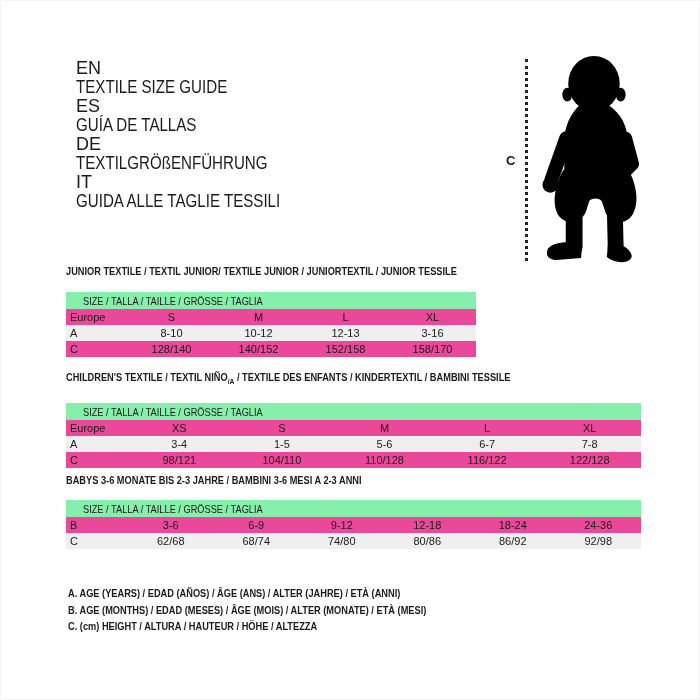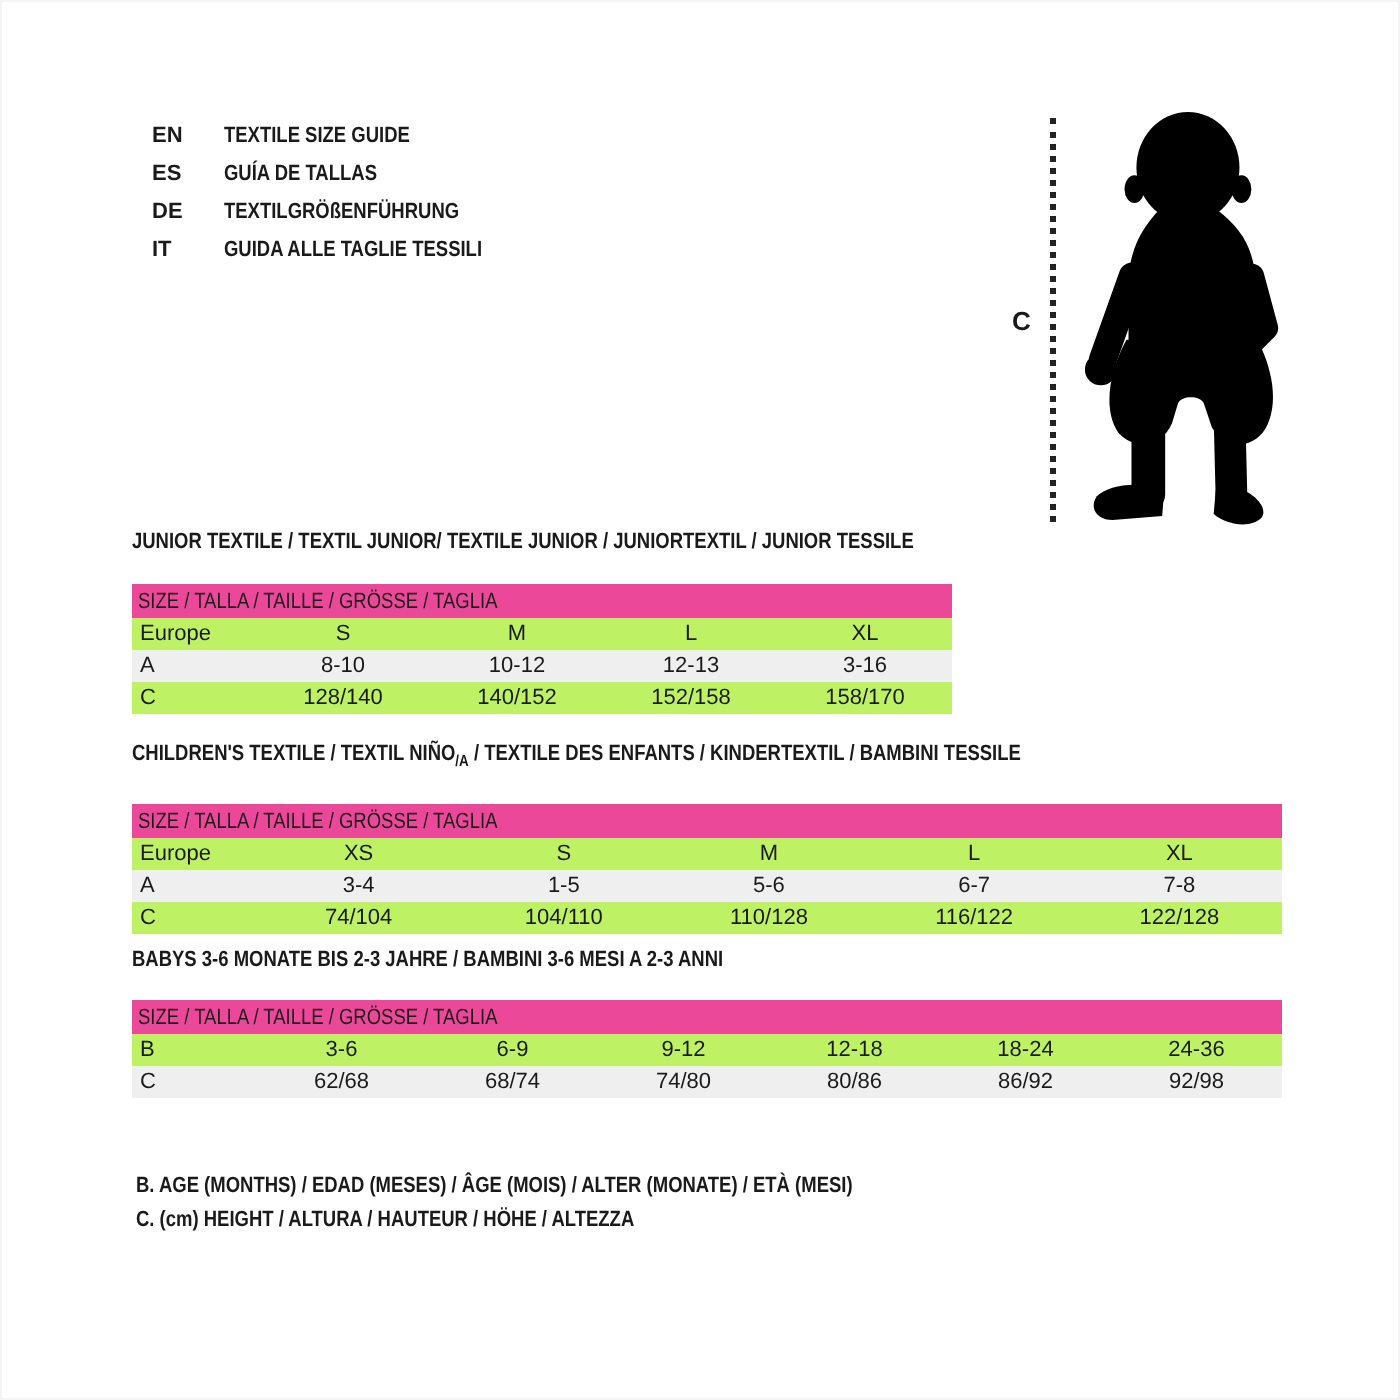--- a/index.html
+++ b/index.html
@@ -15,21 +15,21 @@
     border: 1px solid #f4f4f4;
   }
   .cond {
     display: inline-block;
     transform: scaleX(0.84);
     transform-origin: 0 50%;
     white-space: nowrap;
   }
   
   .lang-block { position: absolute; left: 75px; top: 58px; }
-  .lang-row { display: flex; line-height: 19px; font-weight: bold; font-size: 11px; }
+  .lang-row { display: flex; line-height: 19px; font-weight: normal; font-size: 18px; flex-direction: column; }
   .lang-code { width: 36px; }
   
   .figure { position: absolute; left: 505px; top: 50px; width: 145px; height: 215px; }
   .dash-line {
     position: absolute; left: 19px; top: 8px;
     height: 202px; width: 0;
     border-left: 3px dotted #222;
   }
   .measure-label {
     position: absolute; left: 0px; top: 102px;
@@ -57,28 +57,28 @@
     padding: 0;
     height: 16px;
     text-align: center;
     vertical-align: middle;
     overflow: hidden;
     white-space: nowrap;
   }
   table.size-table col.c-label { width: 62px; }
   table.size-table td.lbl { text-align: left; padding-left: 4px; }
   tr.bar td {
-    background: #ec4899;
+    background: #86efac;
     text-align: left;
-    padding-left: 3px;
+    padding-left: 17px;
     height: 17px;
     font-size: 11px;
   }
   tr.r-alt td { background: #efefef; }
-  tr.r-white td { background: #bef264; }
+  tr.r-white td { background: #ec4899; }
   
   .footnotes { position: absolute; left: 67px; top: 584px; }
   .footnote { font-size: 11px; font-weight: bold; line-height: 16.5px; }
 </style>
 </head>
 <body>
 
 <div class="page">
 
   <div class="lang-block">
@@ -192,21 +192,21 @@
       <tr class="r-alt">
         <td class="lbl">A</td>
         <td>3-4</td>
         <td>1-5</td>
         <td>5-6</td>
         <td>6-7</td>
         <td>7-8</td>
       </tr>
       <tr class="r-white">
         <td class="lbl">C</td>
-        <td>74/104</td>
+        <td>98/121</td>
         <td>104/110</td>
         <td>110/128</td>
         <td>116/122</td>
         <td>122/128</td>
       </tr>
     </tbody>
       </table>
   </div>
 
   <div class="section sec3">
@@ -244,17 +244,18 @@
         <td>74/80</td>
         <td>80/86</td>
         <td>86/92</td>
         <td>92/98</td>
       </tr>
     </tbody>
       </table>
   </div>
 
   <div class="footnotes">
+    <div class="footnote"><span class="cond">A. AGE (YEARS) / EDAD (AÑOS) / ÂGE (ANS) / ALTER (JAHRE) / ETÀ (ANNI)</span></div>
     <div class="footnote"><span class="cond">B. AGE (MONTHS) / EDAD (MESES) / ÂGE (MOIS) / ALTER (MONATE) / ETÀ (MESI)</span></div>
     <div class="footnote"><span class="cond">C. (cm) HEIGHT / ALTURA / HAUTEUR / HÖHE / ALTEZZA</span></div>
   </div>
 
 </div>
 
 </body></html>

